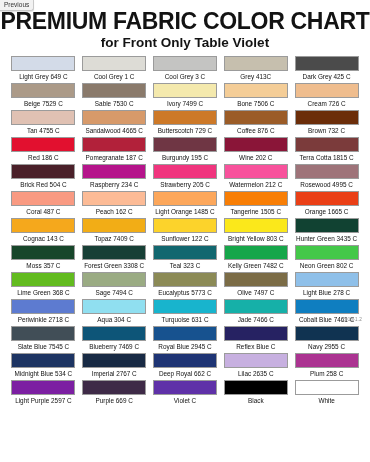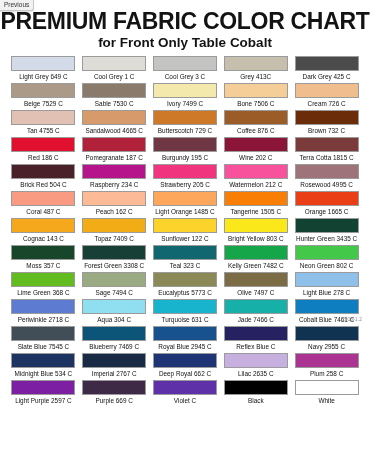--- a/index.html
+++ b/index.html
@@ -111,21 +111,21 @@
 </style>
 </head>
 <body>
 
 <div id="page">
 
   <div id="previous-tab">Previous</div>
 
   <div id="header">
     <div id="chart-title">PREMIUM FABRIC COLOR CHART</div>
-    <div id="chart-subtitle">for Front Only Table Cobalt</div>
+    <div id="chart-subtitle">for Front Only Table Violet</div>
   </div>
 
   <div id="swatch-grid">
       <div class="swatch-cell">
         <div class="swatch-chip" style="background: rgb(211, 219, 232);"></div>
         <div class="swatch-label">Light Grey 649 C</div>
       </div>
       <div class="swatch-cell">
         <div class="swatch-chip" style="background: rgb(221, 220, 214);"></div>
         <div class="swatch-label">Cool Grey 1 C</div>

